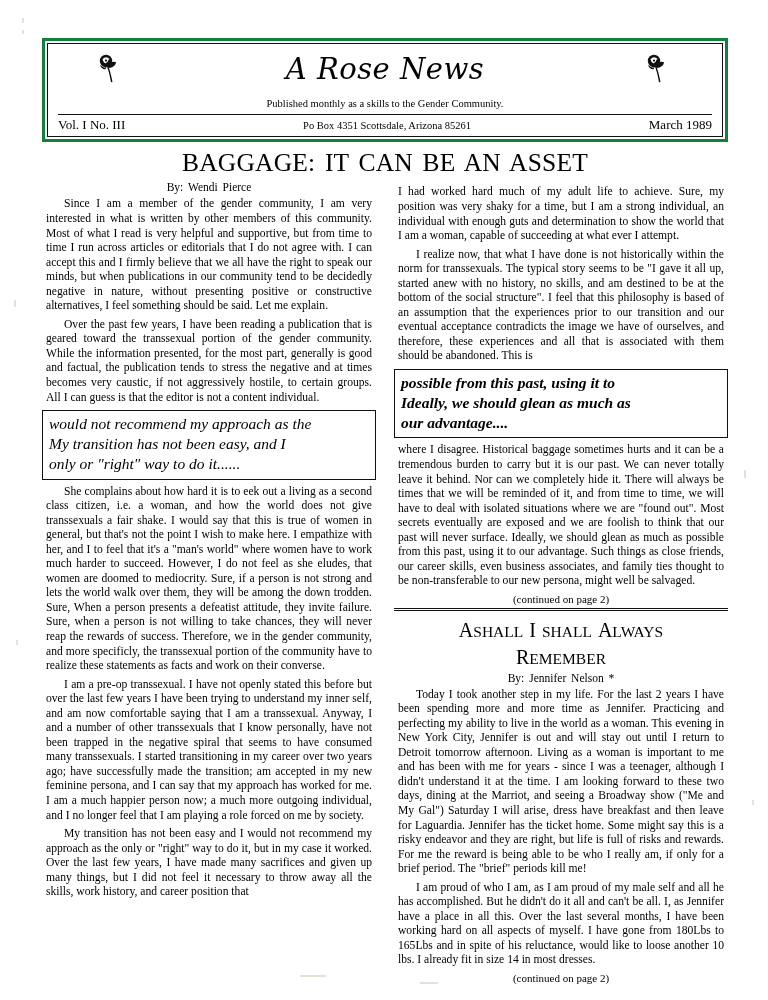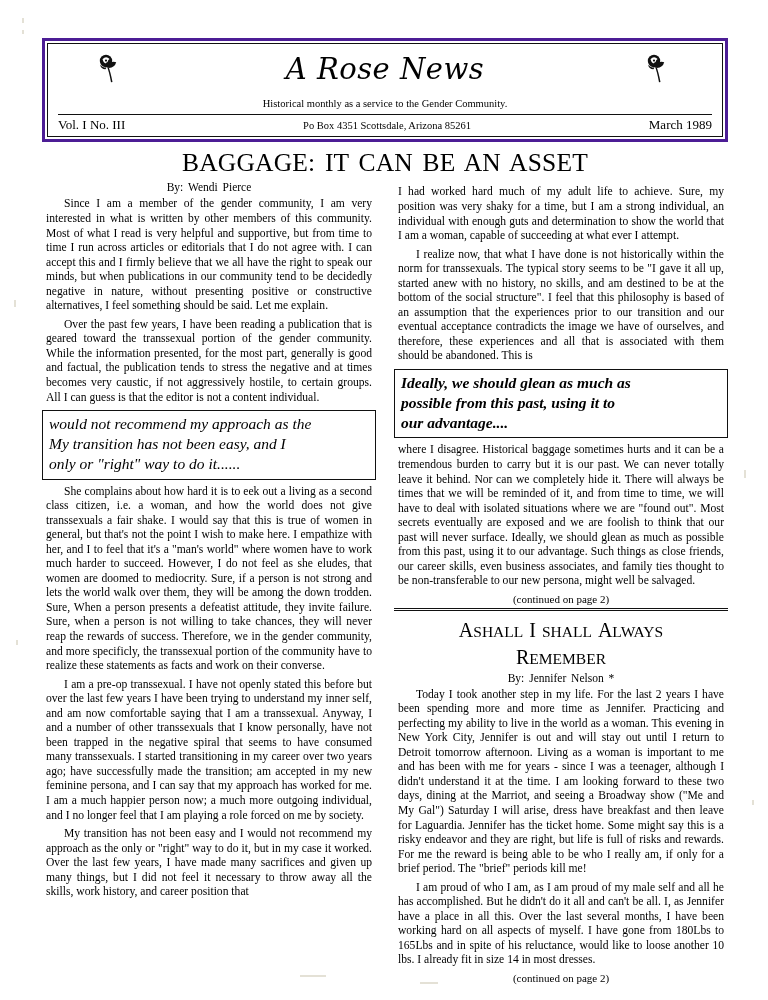--- a/index.html
+++ b/index.html
@@ -24,21 +24,21 @@
   .s8 { left: 420px; top: 982px; width: 18px; height: 2px; }
 
   .page {
     position: absolute;
     left: 42px; top: 38px;
     width: 686px; height: 905px;
   }
 
   
   .masthead {
-    border: 3px solid #4c1d95;
+    border: 3px solid #15803d;
     padding: 2px;
     margin-bottom: 2px;
   }
   .masthead-inner { border: 1px solid #111; padding: 6px 10px 3px; }
   .mast-top {
     position: relative;
     text-align: center;
     min-height: 46px;
   }
   .rose {
@@ -174,21 +174,21 @@
             <path d="M6.5 7.2 Q10 3.6 13.6 7 Q10.6 9 9.4 11.6 Q7.2 10.2 6.5 7.2 Z" fill="#fff"></path>
             <circle cx="10" cy="8.6" r="2.1" fill="#fff"></circle>
             <circle cx="10" cy="8.6" r="1.1" fill="#111"></circle>
             <path d="M3.9 12.5 q2.5 3.4 6.6 3.1 l-1 1.6 q-4.2 .2 -5.6 -4.7 Z"></path>
             <path d="M11 13.5 q4.8 -5.4 9.2 -3.2 q-1.4 5.3 -7.3 5.6 Z"></path>
             <path d="M10.6 13.4 q2.6 6.5 4.4 16.8 l1.5 -.25 q-2 -10.4 -4.6 -17 Z"></path>
           </g>
         </svg>
       </div>
 
-      <div class="subline">Historical monthly as a service to the Gender Community.</div>
+      <div class="subline">Published monthly as a skills to the Gender Community.</div>
       <div class="mast-rule"></div>
       <div class="mast-foot">
         <div class="vol">Vol. I No. III</div>
         <div class="mid">Po Box 4351 Scottsdale, Arizona 85261</div>
         <div class="date">March 1989</div>
       </div>
     </div>
   </div>
 
   <h1 class="headline">BAGGAGE: IT CAN BE AN ASSET</h1>
@@ -212,22 +212,22 @@
 
       <p class="body">I am a pre-op transsexual. I have not openly stated this before but over the last few years I have been trying to understand my inner self, and am now comfortable saying that I am a transsexual. Anyway, I and a number of other transsexuals that I know personally, have not been trapped in the negative spiral that seems to have consumed many transsexuals. I started transitioning in my career over two years ago; have successfully made the transition; am accepted in my new feminine persona, and I can say that my approach has worked for me. I am a much happier person now; a much more outgoing individual, and I no longer feel that I am playing a role forced on me by society.</p>
       <p class="body">My transition has not been easy and I would not recommend my approach as the only or "right" way to do it, but in my case it worked. Over the last few years, I have made many sacrifices and given up many things, but I did not feel it necessary to throw away all the skills, work history, and career position that</p>
     </div>
 
     <div class="col">
       <p class="body noindent">I had worked hard much of my adult life to achieve. Sure, my position was very shaky for a time, but I am a strong individual, an individual with enough guts and determination to show the world that I am a woman, capable of succeeding at what ever I attempt.</p>
       <p class="body">I realize now, that what I have done is not historically within the norm for transsexuals. The typical story seems to be "I gave it all up, started anew with no history, no skills, and am destined to be at the bottom of the social structure". I feel that this philosophy is based of an assumption that the experiences prior to our transition and our eventual acceptance contradicts the image we have of ourselves, and therefore, these experiences and all that is associated with them should be abandoned. This is</p>
 
       <div class="pullquote bold">
+        <div>possible from this past, using it to</div>
         <div>Ideally, we should glean as much as</div>
-        <div>possible from this past, using it to</div>
         <div class="last">our  advantage....</div>
       </div>
 
       <p class="body noindent">where I disagree. Historical baggage sometimes hurts and it can be a tremendous burden to carry but it is our past. We can never totally leave it behind. Nor can we completely hide it. There will always be times that we will be reminded of it, and from time to time, we will have to deal with isolated situations where we are "found out". Most secrets eventually are exposed and we are foolish to think that our past will never surface. Ideally, we should glean as much as possible from this past, using it to our advantage. Such things as close friends, our career skills, even business associates, and family ties thought to be non-transferable to our new persona, might well be salvaged.</p>
       <div class="continued">(continued on page 2)</div>
 
       <div class="double-rule"></div>
 
       <h2 class="headline2">
         <span class="ln"><span class="cap">A</span><span class="sc">SHALL</span> <span class="cap">I</span> <span class="sc">SHALL</span> <span class="cap">A</span><span class="sc">LWAYS</span></span>

